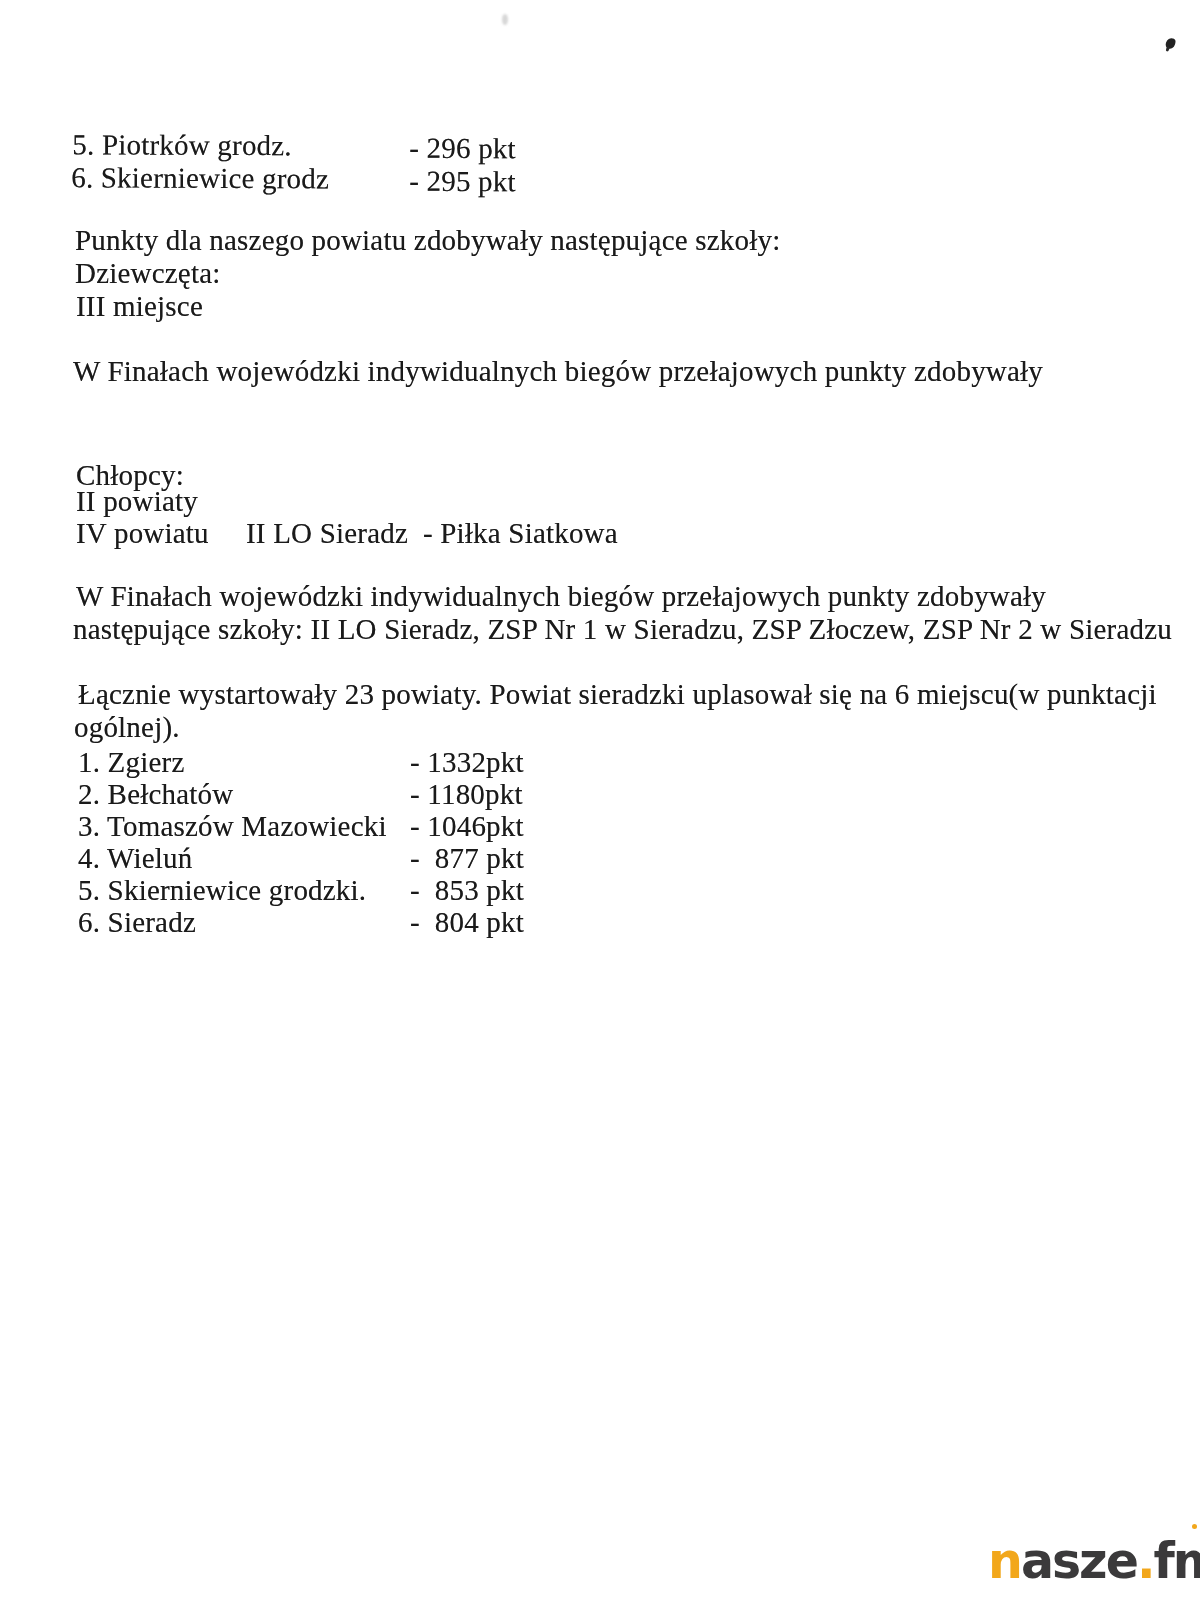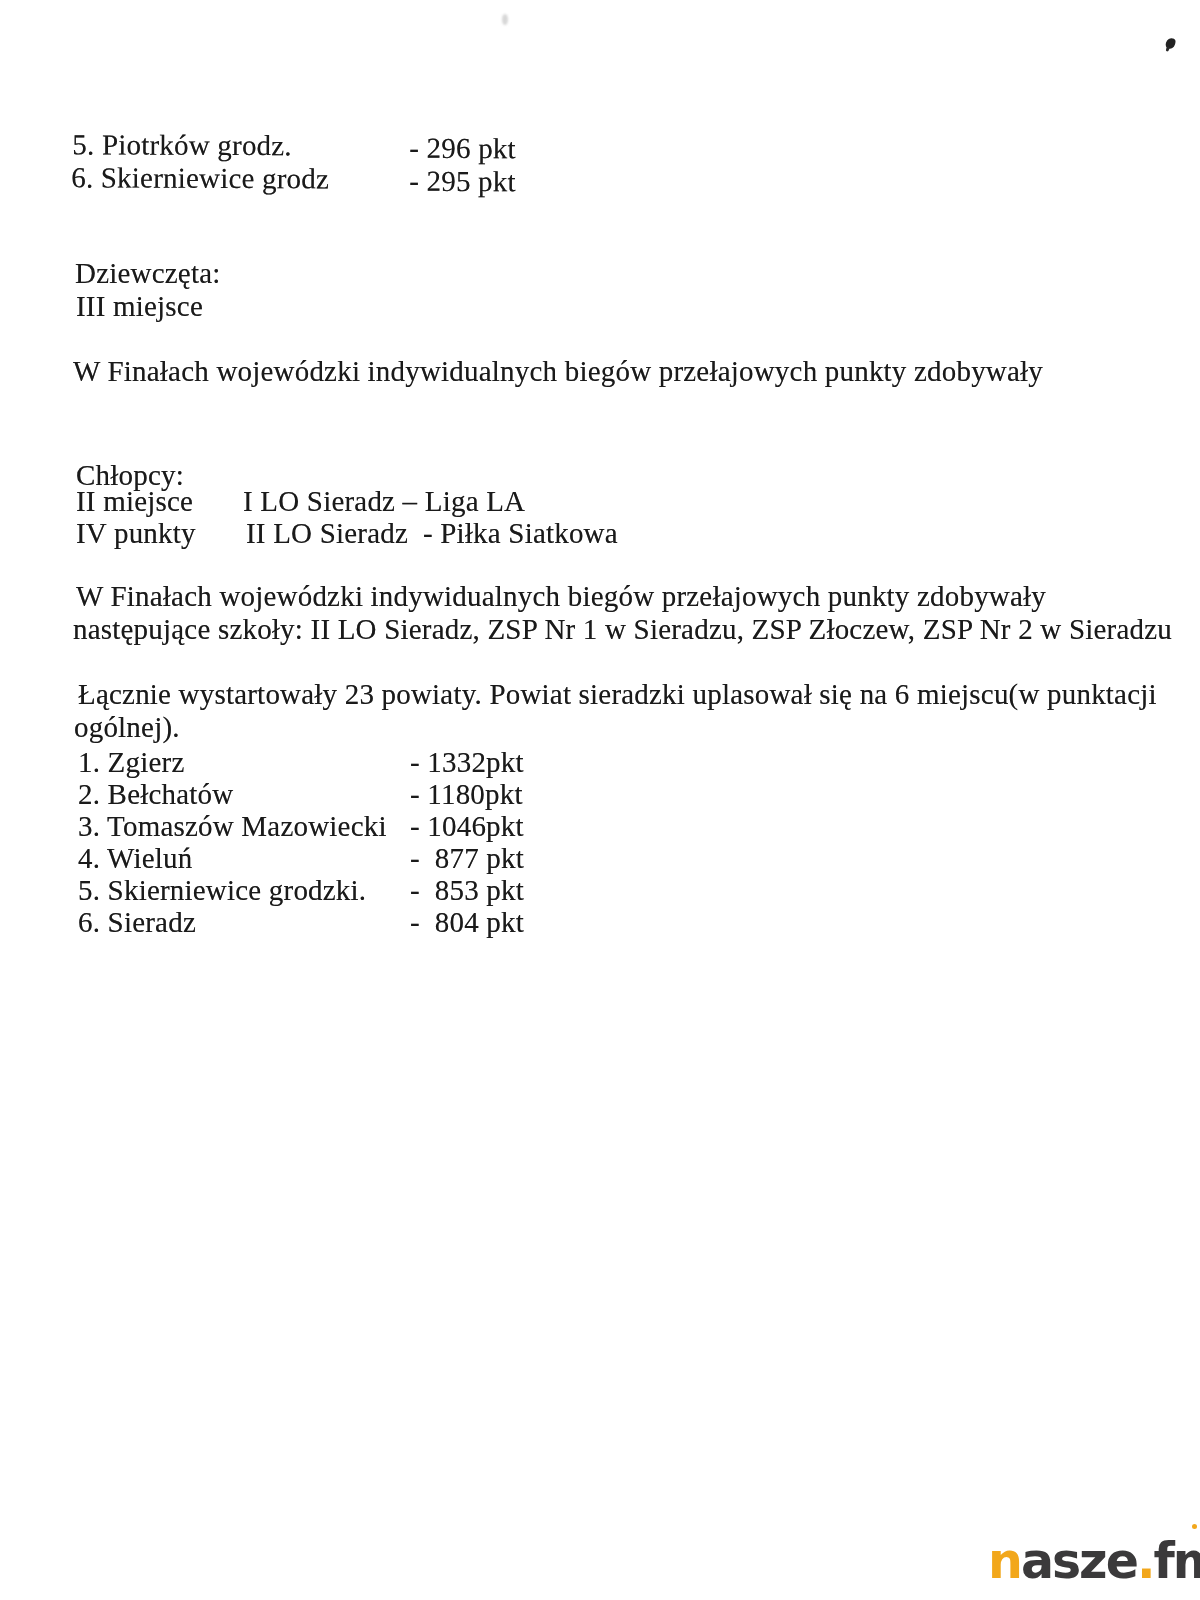--- a/index.html
+++ b/index.html
@@ -56,30 +56,30 @@
 
 <div class="page">
 
   <div class="toplist">
     <span class="t" style="top:128px;left:73px">5. Piotrków grodz.</span>
     <span class="t" style="top:130px;left:410px">- 296 pkt</span>
     <span class="t" style="top:161px;left:72px">6. Skierniewice grodz</span>
     <span class="t" style="top:163px;left:410px">- 295 pkt</span>
   </div>
 
+  <span class="t" style="top:224px;left:75px">Punkty dla naszego powiatu zdobywały następujące szkoły:</span>
 
   <span class="t" style="top:257px;left:75px">Dziewczęta:</span>
   <span class="t" style="top:290px;left:76px">III miejsce</span>
 
   <span class="t" style="top:355px;left:73px">W Finałach wojewódzki indywidualnych biegów przełajowych punkty zdobywały</span>
 
   <span class="t" style="top:459px;left:76px">Chłopcy:</span>
-  <span class="t" style="top:485px;left:76px">II miejsce</span>
-  <span class="t" style="top:485px;left:243px">I LO Sieradz – Liga LA</span>
-  <span class="t" style="top:517px;left:76px">IV punkty</span>
+  <span class="t" style="top:485px;left:76px">II powiaty</span>
+  <span class="t" style="top:517px;left:76px">IV powiatu</span>
   <span class="t" style="top:517px;left:246px">II LO Sieradz  - Piłka Siatkowa</span>
 
   <span class="t" style="top:580px;left:76px">W Finałach wojewódzki indywidualnych biegów przełajowych punkty zdobywały</span>
   <span class="t" style="top:613px;left:73px">następujące szkoły: II LO Sieradz, ZSP Nr 1 w Sieradzu, ZSP Złoczew, ZSP Nr 2 w Sieradzu</span>
 
   <span class="t" style="top:678px;left:78px">Łącznie wystartowały 23 powiaty. Powiat sieradzki uplasował się na 6 miejscu(w punktacji</span>
   <span class="t" style="top:711px;left:74px">ogólnej).</span>
 
   <span class="t" style="top:746px;left:78px">1. Zgierz</span>
   <span class="t" style="top:746px;left:410px">- 1332pkt</span>

